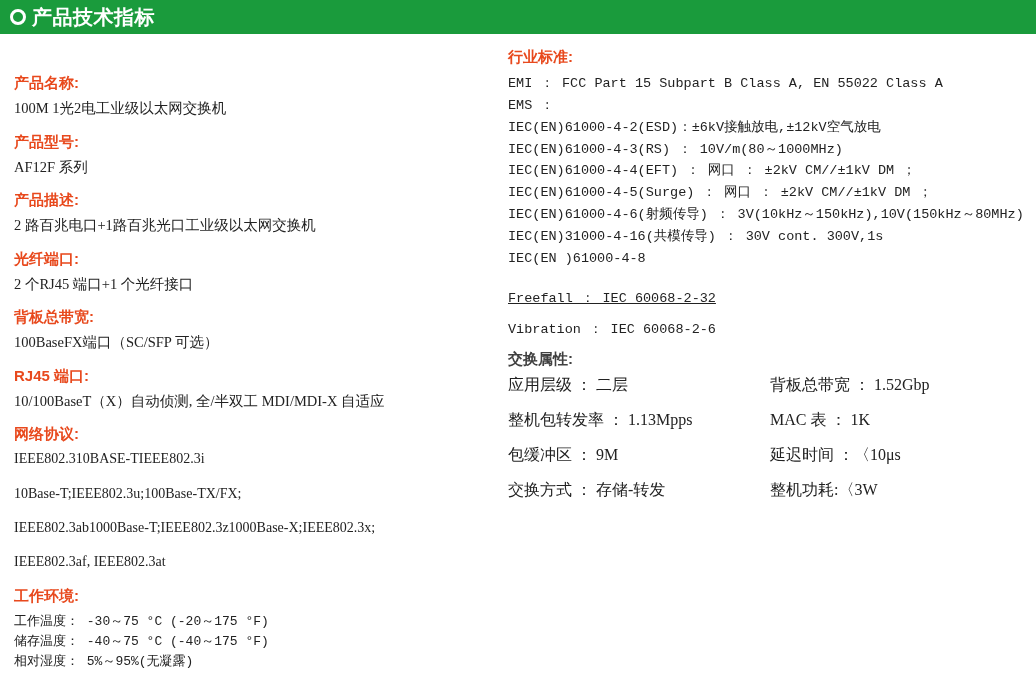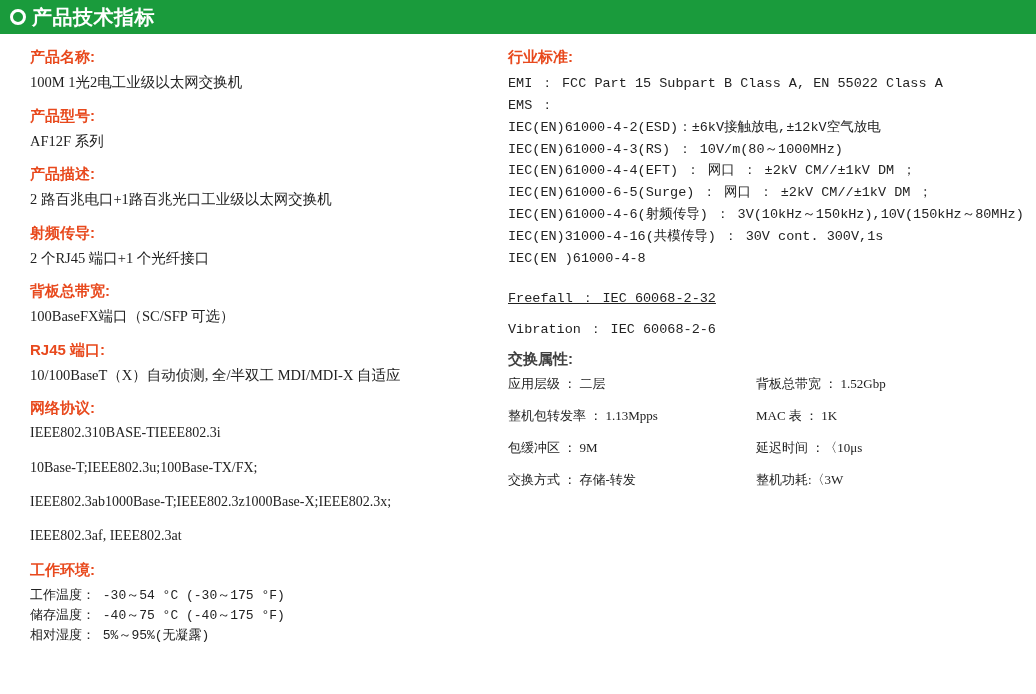--- a/index.html
+++ b/index.html
@@ -46,22 +46,23 @@
     letter-spacing: 0.5px;
   }
   
   .columns {
     display: flex;
     padding: 14px 0 0 0;
     box-sizing: border-box;
   }
   .col-left {
     width: 500px;
-    padding-left: 30px;
-    box-sizing: border-box;
+    padding-left: 14px;
+    box-sizing: border-box;
+    margin-top: 26px;
   }
   .col-right {
     width: 536px;
     padding-left: 8px;
     box-sizing: border-box;
   }
   .sec-title {
     color: #e8491d;
     font-weight: bold;
     font-size: 15px;
@@ -101,22 +102,23 @@
     font-family: "Liberation Mono", monospace;
     font-size: 13px;
     line-height: 1.55;
     margin: 0;
   }
   
   .attr-grid {
     display: grid;
     grid-template-columns: 248px auto;
     row-gap: 14px;
-    font-size: 13px;
+    font-size: 16px;
     margin-top: 6px;
+    gap: 14px;
   }
   .attr-cell {
     font-family: "Liberation Serif", serif;
     white-space: nowrap;
   }
   .std-block {
     margin-top: 2px;
   }
   .spacer-10 { height: 10px; }
 </style>
@@ -143,21 +145,21 @@
         <p class="sec-title">产品型号:</p>
         <p class="sec-val">AF12F 系列</p>
       </div>
 
       <div>
         <p class="sec-title">产品描述:</p>
         <p class="sec-val">2 路百兆电口+1路百兆光口工业级以太网交换机</p>
       </div>
 
       <div>
-        <p class="sec-title">射频传导:</p>
+        <p class="sec-title">光纤端口:</p>
         <p class="sec-val">2 个RJ45 端口+1 个光纤接口</p>
       </div>
 
       <div>
         <p class="sec-title">背板总带宽:</p>
         <p class="sec-val">100BaseFX端口（SC/SFP 可选）</p>
       </div>
 
       <div>
         <p class="sec-title">RJ45 端口:</p>
@@ -167,38 +169,38 @@
       <div>
         <p class="sec-title">网络协议:</p>
         <p class="proto-line">IEEE802.310BASE-TIEEE802.3i</p>
         <p class="proto-line">10Base-T;IEEE802.3u;100Base-TX/FX;</p>
         <p class="proto-line">IEEE802.3ab1000Base-T;IEEE802.3z1000Base-X;IEEE802.3x;</p>
         <p class="proto-line">IEEE802.3af,  IEEE802.3at</p>
       </div>
 
       <div>
         <p class="sec-title">工作环境:</p>
-        <p class="env-line">工作温度： -30～54 °C (-30～175 °F)</p>
+        <p class="env-line">工作温度： -30～75 °C (-20～175 °F)</p>
         <p class="env-line">储存温度： -40～75 °C (-40～175 °F)</p>
         <p class="env-line">相对湿度： 5%～95%(无凝露)</p>
       </div>
 
     </div>
 
     <div class="col-right">
 
       <div>
         <p class="sec-title">行业标准:</p>
         <div class="std-block">
           <p class="mono-line">EMI ： FCC Part 15 Subpart B Class A, EN 55022 Class A</p>
           <p class="mono-line">EMS ：</p>
           <p class="mono-line">IEC(EN)61000-4-2(ESD)：±6kV接触放电,±12kV空气放电</p>
           <p class="mono-line">IEC(EN)61000-4-3(RS) ： 10V/m(80～1000MHz)</p>
           <p class="mono-line">IEC(EN)61000-4-4(EFT) ： 网口 ： ±2kV CM//±1kV DM ；</p>
-          <p class="mono-line">IEC(EN)61000-6-5(Surge) ： 网口 ： ±2kV CM//±1kV DM ；</p>
+          <p class="mono-line">IEC(EN)61000-4-5(Surge) ： 网口 ： ±2kV CM//±1kV DM ；</p>
           <p class="mono-line">IEC(EN)61000-4-6(射频传导) ： 3V(10kHz～150kHz),10V(150kHz～80MHz)</p>
           <p class="mono-line">IEC(EN)31000-4-16(共模传导) ： 30V cont. 300V,1s</p>
           <p class="mono-line">IEC(EN )61000-4-8</p>
           <div class="mono-gap"></div>
           <div class="mono-gap"></div>
           <p class="mono-line underline-word">Freefall ： IEC 60068-2-32</p>
           <div class="mono-gap"></div>
           <p class="mono-line">Vibration ： IEC 60068-2-6</p>
         </div>
       </div>

